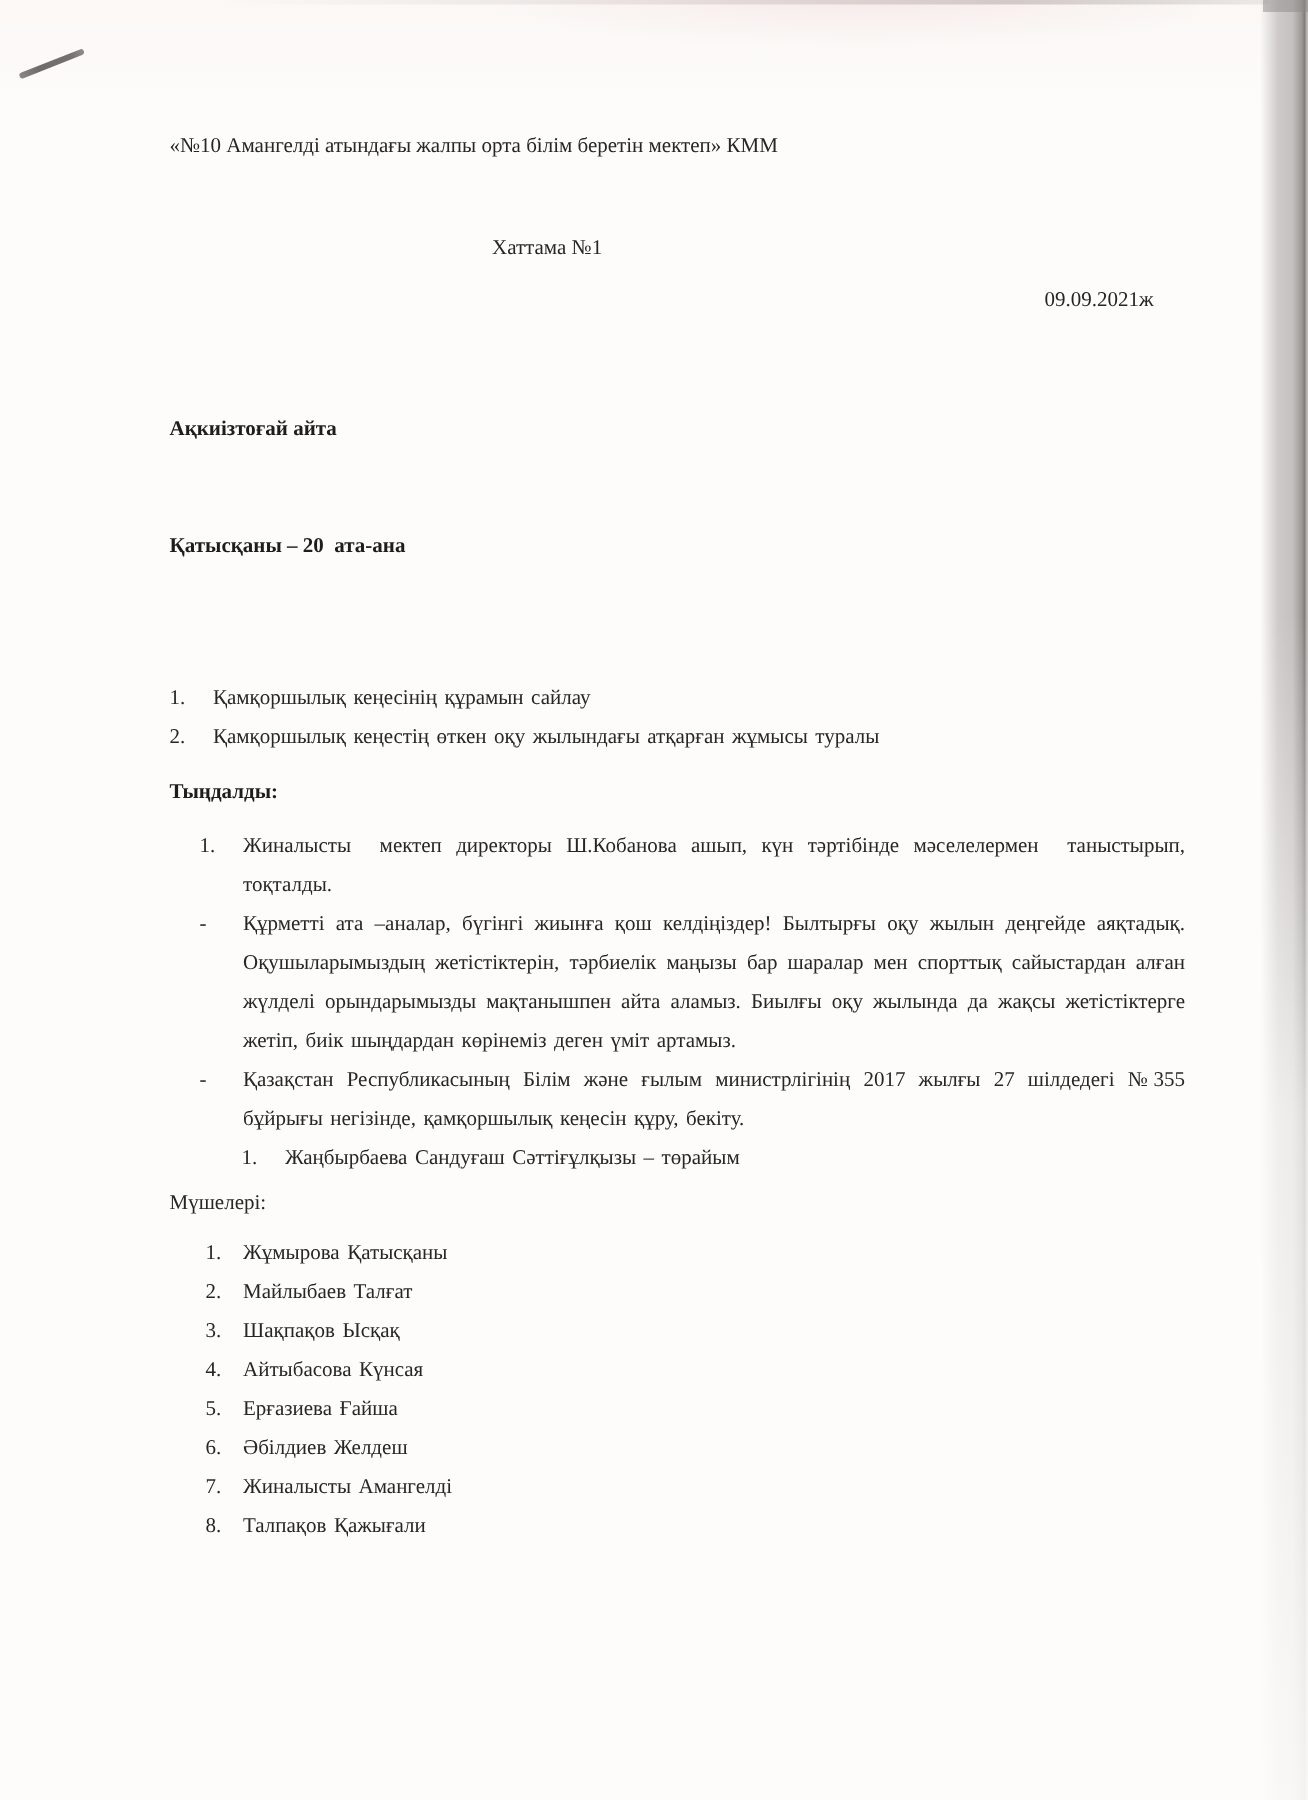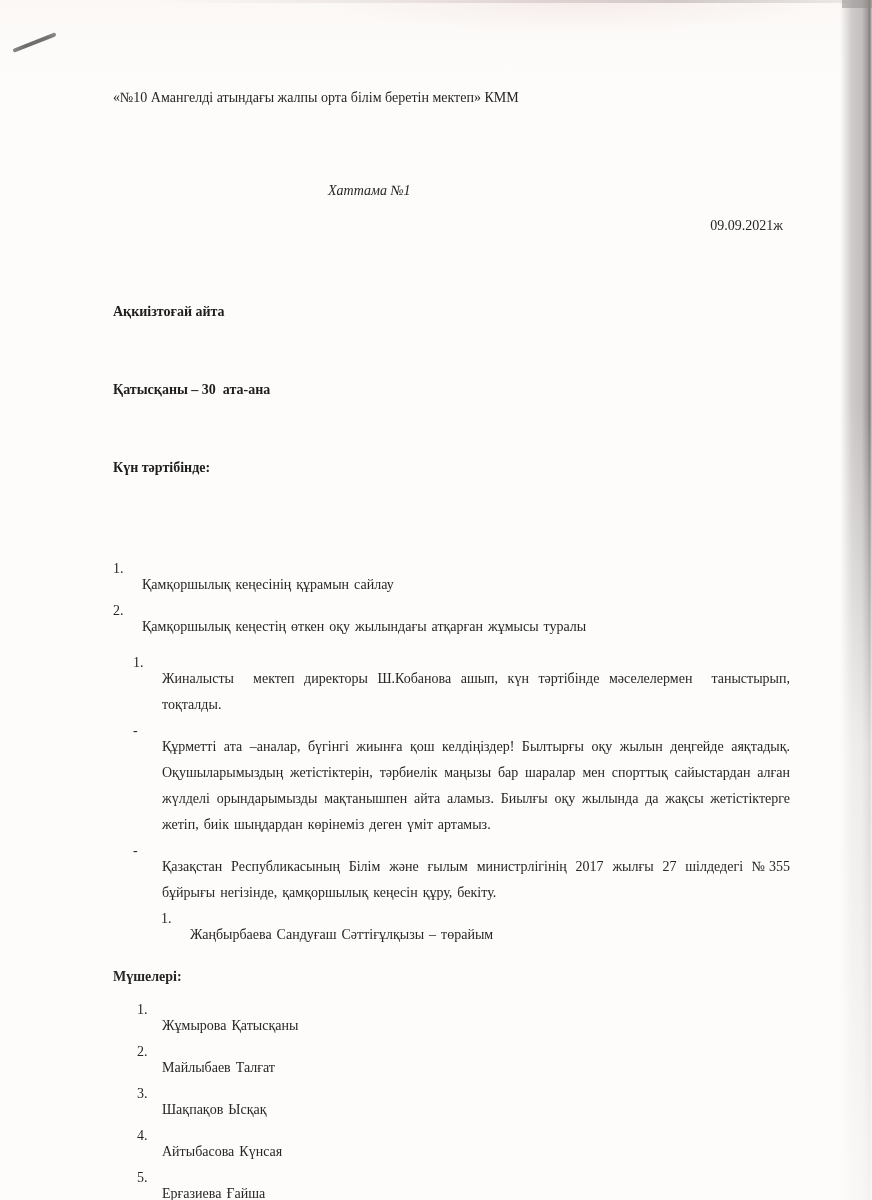--- a/index.html
+++ b/index.html
@@ -47,32 +47,32 @@
   .pen-mark {
     position:absolute; left:13px; top:49px; width:46px; height:3.5px;
     background:linear-gradient(90deg,#8a8785,#6e6b69 30%,#75716f 80%,#8f8c8a);
     border-radius:3px;
     transform:rotate(-21.6deg); transform-origin:left center;
   }
   
   .content { position:absolute; top:85px; left:113px; right:82px; }
   .bold { font-weight:bold; color:#1d1d1d; }
   .org-title { text-align:left; }
-  .protocol-title { margin-top:67px; margin-left:215px; width:fit-content;font-style:italic; }
-  .date-line { margin-top:9px; text-align:right; margin-right:7px; }
+  .protocol-title { margin-top:42px; margin-left:215px; width:fit-content; }
+  .date-line { margin-top:9px; text-align:right; margin-right:21px; }
   .meta { margin-top:8px; white-space:pre-wrap; }
   .agenda { margin-top:23px; }
   .heard-heading { margin-top:11px; }
   .heard-list { margin-top:10px; }
-  .members-heading { margin-top:16px;font-weight:bold; }
+  .members-heading { margin-top:4px; }
   .members-list { margin-top:7px; }
 
   .hang { display:flex; align-items:flex-start; }
   .hang .num { flex:0 0 29px; }
-  .hang .txt { flex:1; text-align:justify; white-space:pre-wrap; word-spacing:1.5px;margin-top:16px; }
+  .hang .txt { flex:1; text-align:justify; white-space:pre-wrap; word-spacing:1.5px; }
   .hang .txt.noj { text-align:left; }
   .lvl2 { margin-left:20px; }
   .lvl2m { margin-left:24px; }
   .lvl2m .num { flex-basis:25px; }
   .lvl3 { margin-left:48px; }
 </style>
 </head>
 <body>
 
 <div class="page">
@@ -87,35 +87,35 @@
   <div class="content">
 
     <div class="org-title">«№10 Амангелді атындағы жалпы орта білім беретін мектеп» КММ</div>
 
     <div class="protocol-title">Хаттама №1</div>
 
     <div class="date-line">09.09.2021ж</div>
 
     <div class="meta">
       <div class="bold">Ақкиізтоғай айта</div>
-      <div class="bold">Қатысқаны – 30  ата-ана</div>
-      <div class="bold">Күн тәртібінде:</div>
+      <div class="bold">Қатысқаны – 20  ата-ана</div>
     </div>
 
     <div class="agenda">
       <div class="hang">
         <span class="num">1.</span>
         <span class="txt noj">Қамқоршылық кеңесінің құрамын сайлау</span>
       </div>
       <div class="hang">
         <span class="num">2.</span>
         <span class="txt noj">Қамқоршылық кеңестің өткен оқу жылындағы атқарған жұмысы туралы</span>
       </div>
     </div>
 
+    <div class="heard-heading bold">Тыңдалды:</div>
 
     <div class="heard-list">
       <div class="hang lvl2">
         <span class="num">1.</span>
         <span class="txt">Жиналысты  мектеп директоры Ш.Кобанова ашып, күн тәртібінде мәселелермен  таныстырып, тоқталды.</span>
       </div>
       <div class="hang lvl2">
         <span class="num">-</span>
         <span class="txt">Құрметті ата –аналар, бүгінгі жиынға қош келдіңіздер! Былтырғы оқу жылын деңгейде аяқтадық. Оқушыларымыздың жетістіктерін, тәрбиелік маңызы бар шаралар мен спорттық сайыстардан алған жүлделі орындарымызды мақтанышпен айта аламыз. Биылғы оқу жылында да жақсы жетістіктерге жетіп, биік шыңдардан көрінеміз деген үміт артамыз.</span>
       </div>

